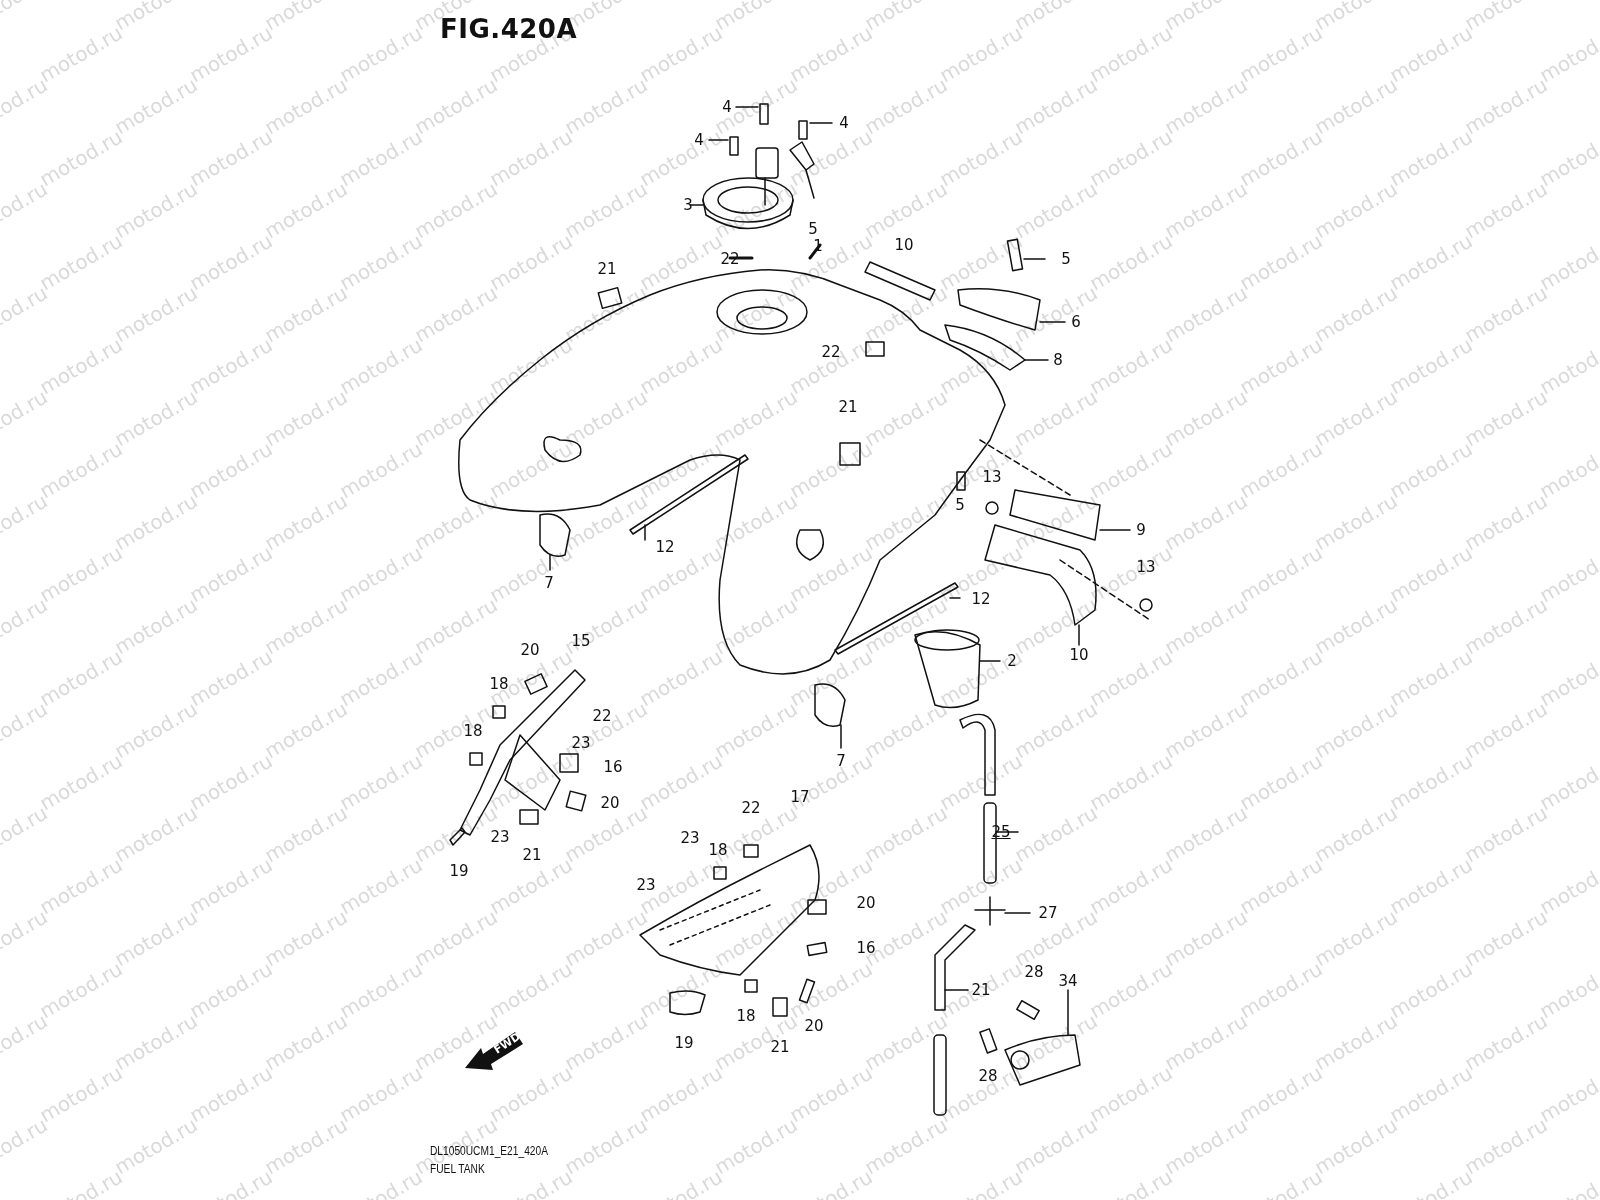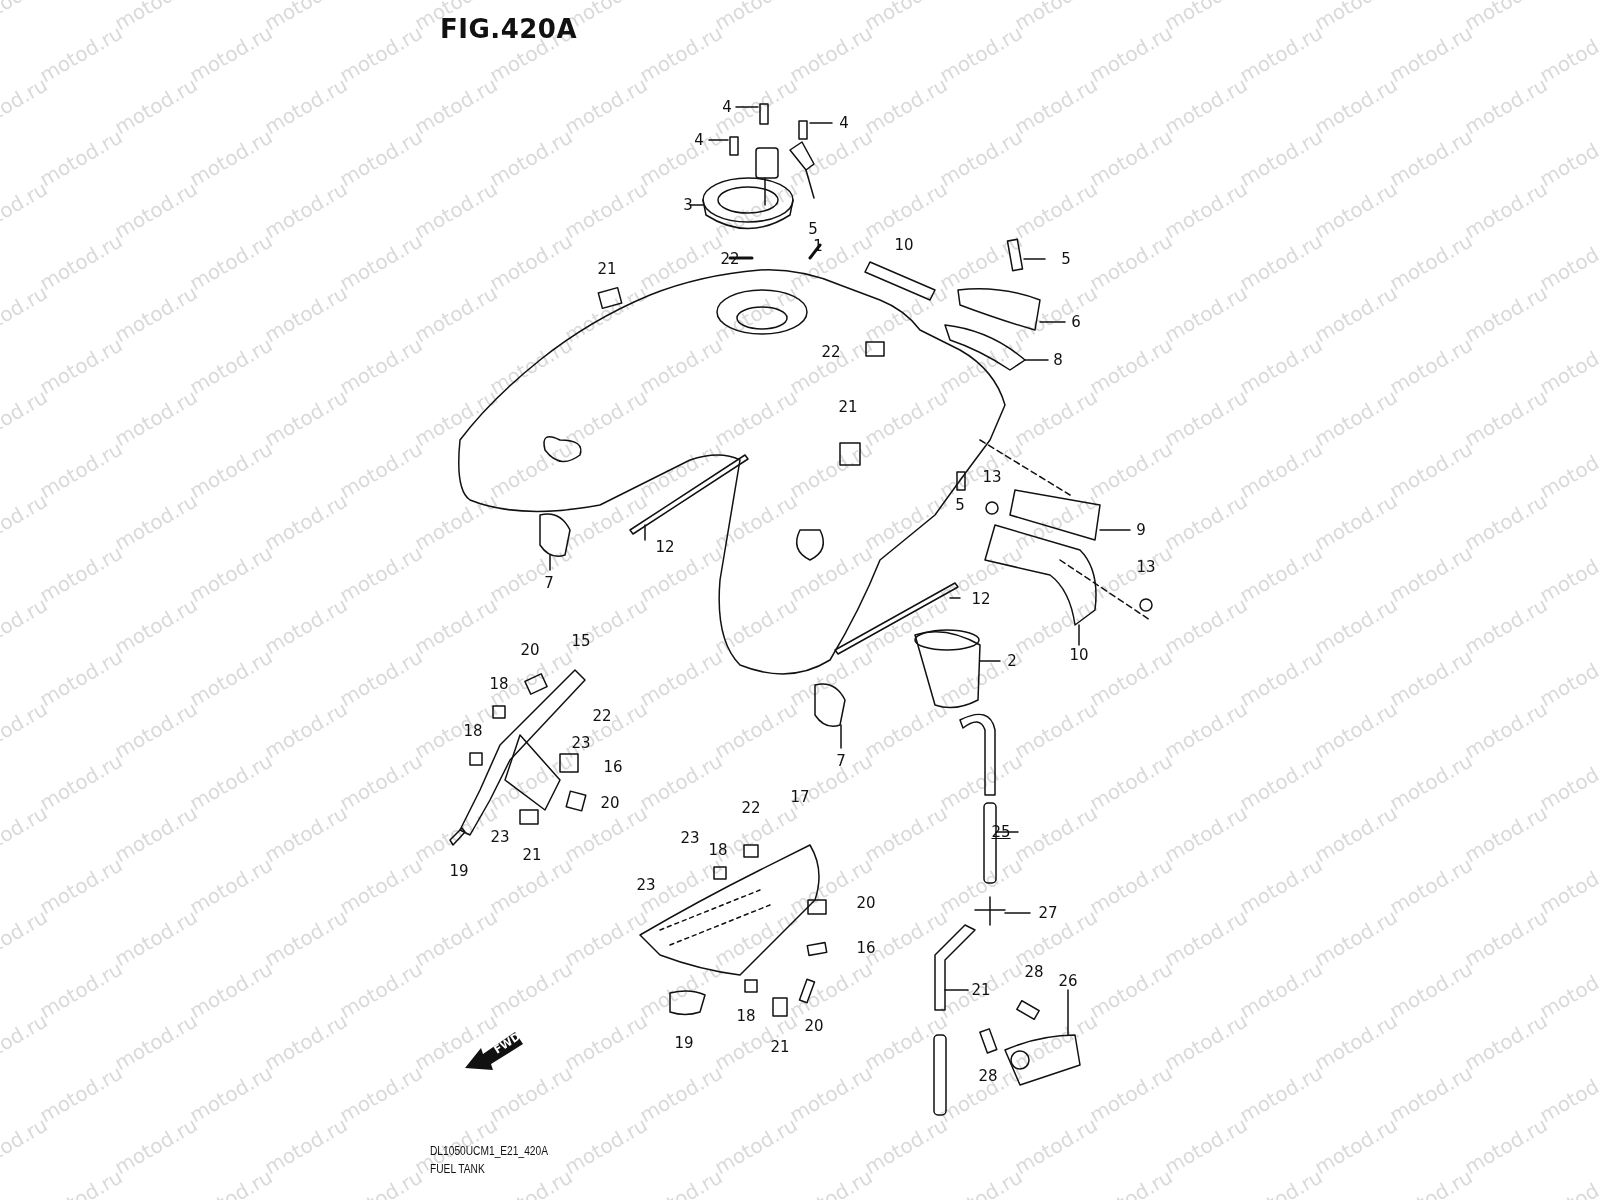--- a/index.html
+++ b/index.html
@@ -452,21 +452,21 @@
     <div class="callout" style="left: 730px; top: 259px;">22</div>
     <div class="callout" style="left: 831px; top: 352px;">22</div>
     <div class="callout" style="left: 602px; top: 716px;">22</div>
     <div class="callout" style="left: 751px; top: 808px;">22</div>
     <div class="callout" style="left: 581px; top: 743px;">23</div>
     <div class="callout" style="left: 500px; top: 837px;">23</div>
     <div class="callout" style="left: 690px; top: 838px;">23</div>
     <div class="callout" style="left: 646px; top: 885px;">23</div>
     <div class="callout" style="left: 981px; top: 990px;">21</div>
     <div class="callout" style="left: 1001px; top: 832px; text-decoration: underline;">25</div>
-    <div class="callout" style="left: 1068px; top: 981px;">26</div>
+    <div class="callout" style="left: 1068px; top: 981px;">34</div>
     <div class="callout" style="left: 1048px; top: 913px;">27</div>
     <div class="callout" style="left: 1034px; top: 972px;">28</div>
     <div class="callout" style="left: 988px; top: 1076px;">28</div>
   </div>
 
 <div class="fwd">
   <svg width="64" height="44" viewBox="0 0 64 44">
     <path d="M2 40 L18 20 L20 26 L52 4 L60 16 L28 36 L30 42 Z" fill="#111"></path>
     <text x="34" y="26" fill="#fff" font-size="11" font-family="DejaVu Sans, sans-serif" font-weight="bold" transform="rotate(-33 34 26)">FWD</text>
   </svg>

